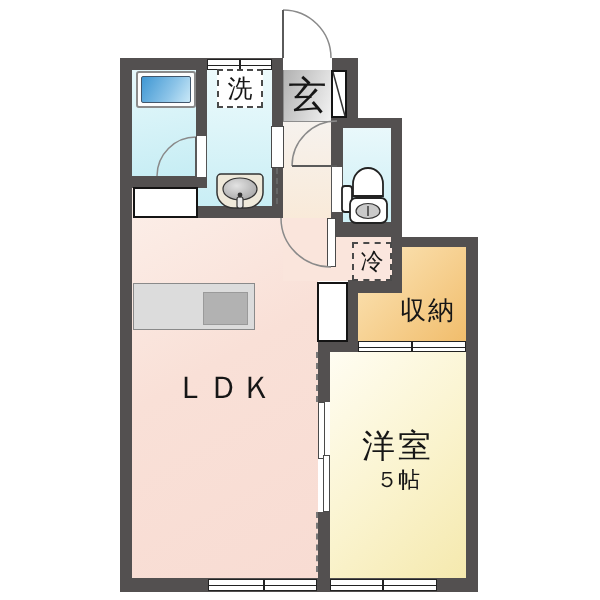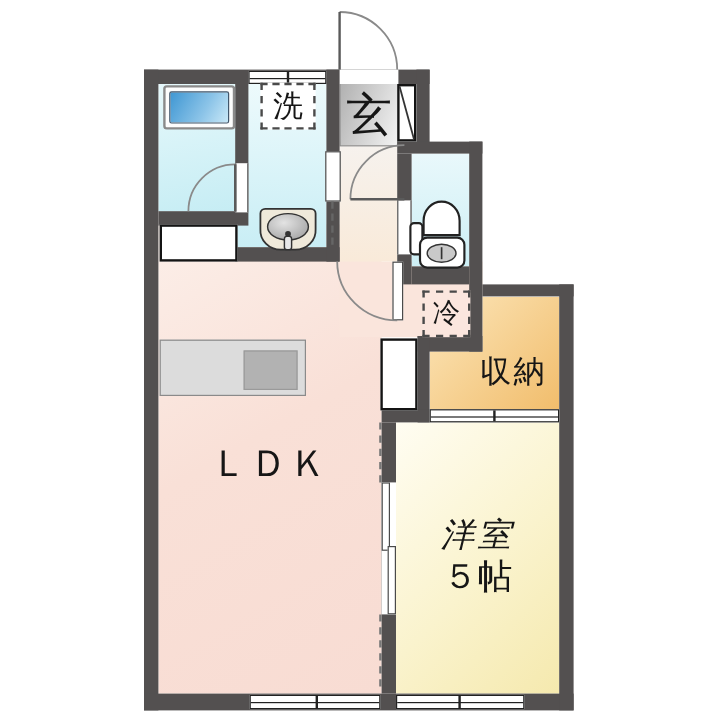--- a/index.html
+++ b/index.html
@@ -158,17 +158,17 @@
   <div class="lbl" style="left:283px;top:71px;width:49px;font-size:38px;line-height:48px;font-weight:500;">玄</div>
   <div class="lbl" style="left:217px;top:69px;width:46px;font-size:25px;line-height:39px;">洗</div>
   <div class="lbl" style="left:352px;top:242px;width:40px;font-size:23px;line-height:39px;">冷</div>
   <div class="lbl" style="left:390px;top:296px;width:76px;font-size:26px;line-height:28px;letter-spacing:2px;">収納</div>
 
   <div class="lbl" style="left:145px;top:372px;width:160px;">
     <div style="font-size:31px;line-height:30px;letter-spacing:2px;">ＬＤＫ</div>
   </div>
 
   <div class="lbl" style="left:330px;top:429px;width:136px;">
-    <div style="font-size:28px;line-height:34px;letter-spacing:3px;font-style:italic;">洋室</div>
-    <div style="font-size:29px;line-height:34px;">５帖</div>
+    <div style="font-size:33px;line-height:34px;letter-spacing:3px;">洋室</div>
+    <div style="font-size:22px;line-height:34px;">５帖</div>
   </div>
 
 </div>
 
 </body></html>

